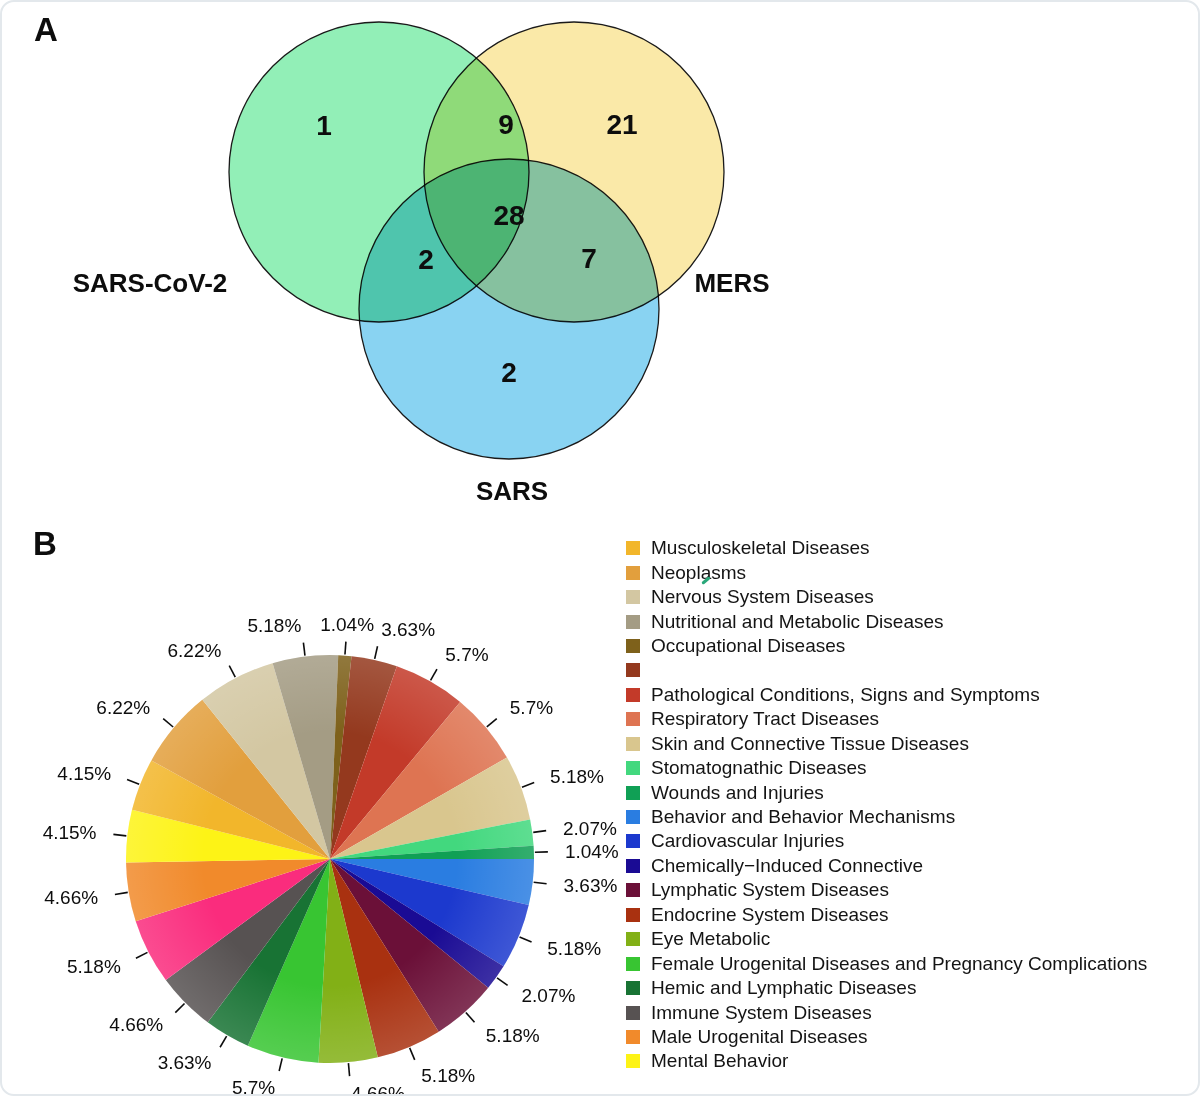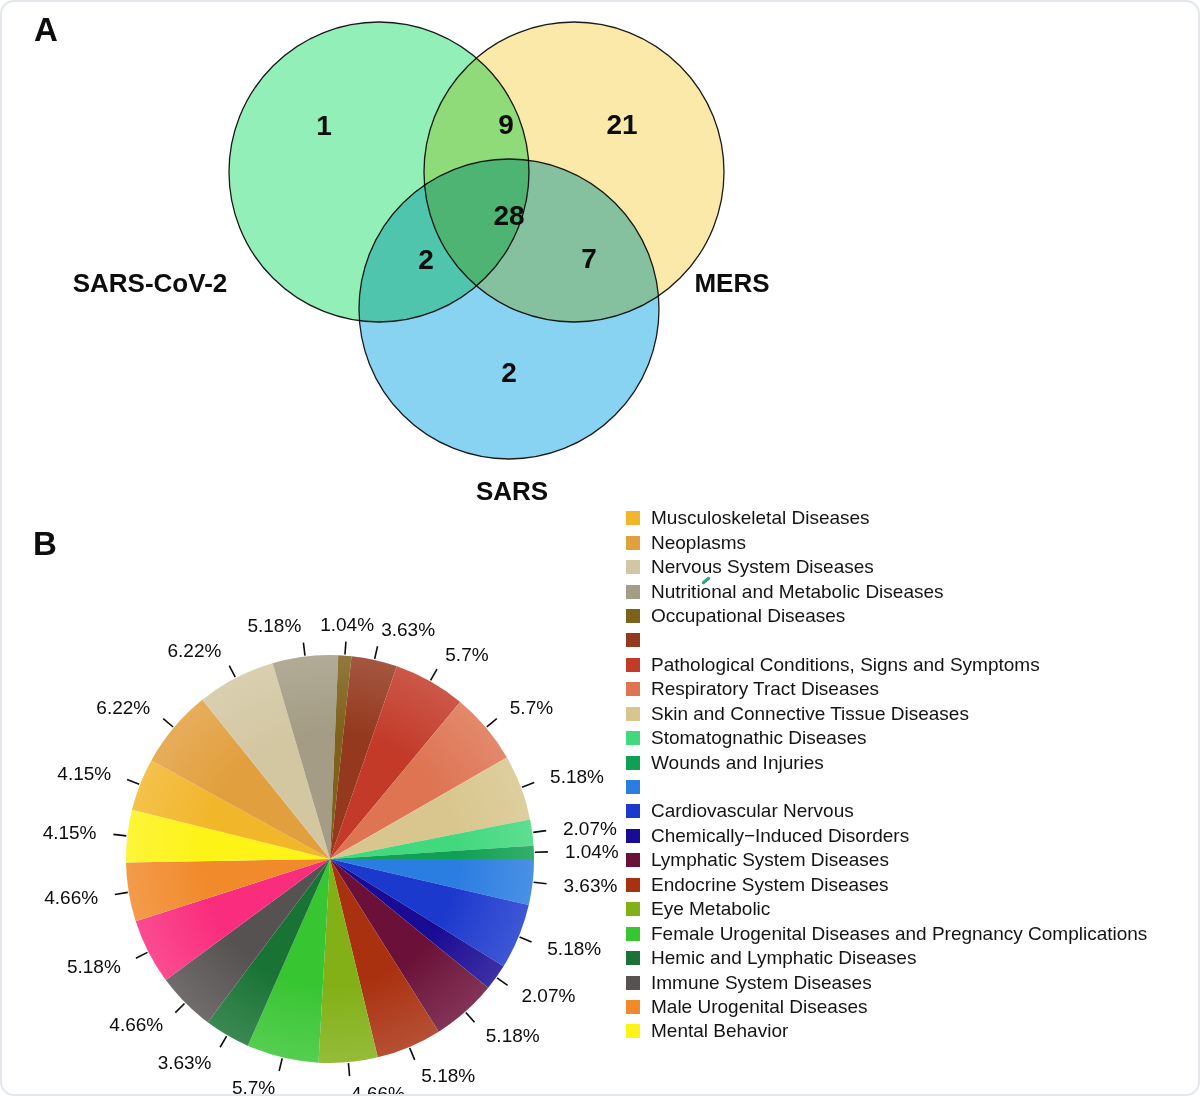--- a/index.html
+++ b/index.html
@@ -9,21 +9,21 @@
   #panelA{left:32px;top:11px;}
   #panelB{left:31px;top:525px;}
   svg{position:absolute;overflow:visible;isolation:isolate;}
   #vennSvg{left:60px;top:10px;}
   #pieSvg{left:40px;top:595px;}
   .venn-circle{stroke:#1a1a1a;stroke-width:1.3;mix-blend-mode:multiply;}
   .venn-num{font-size:28px;font-weight:bold;fill:#0d0d0d;text-anchor:middle;}
   .venn-set-label{font-size:26px;font-weight:bold;fill:#0d0d0d;text-anchor:middle;}
   .pie-label{font-size:19px;fill:#0d0d0d;}
   .pie-tick{stroke:#0d0d0d;stroke-width:1.6;}
-  #legend{position:absolute;left:624px;top:504px;width:560px;}
+  #legend{position:absolute;left:624px;top:534px;width:560px;}
   .legend-row{display:flex;align-items:center;height:24.45px;}
   .legend-swatch{width:14px;height:14px;margin-right:11px;flex:0 0 14px;}
   .legend-label{font-size:19px;color:#141414;white-space:nowrap;}
   #strayMark{position:absolute;left:699px;top:577px;width:10px;height:3px;background:#2aa87a;border-radius:2px;transform:rotate(-40deg);}
 </style>
 </head>
 <body>
 
 <div class="card">
   <div class="panel-label" id="panelA">A</div>
@@ -161,28 +161,29 @@
       <div class="legend-row">
         <span class="legend-swatch" style="background: rgb(66, 216, 126);"></span>
         <span class="legend-label">Stomatognathic Diseases</span>
       </div>
       <div class="legend-row">
         <span class="legend-swatch" style="background: rgb(16, 160, 85);"></span>
         <span class="legend-label">Wounds and Injuries</span>
       </div>
       <div class="legend-row">
         <span class="legend-swatch" style="background: rgb(42, 125, 225);"></span>
+        <span class="legend-label">Behavior and Behavior Mechanisms</span>
       </div>
       <div class="legend-row">
         <span class="legend-swatch" style="background: rgb(28, 57, 206);"></span>
-        <span class="legend-label">Cardiovascular Nervous</span>
+        <span class="legend-label">Cardiovascular Injuries</span>
       </div>
       <div class="legend-row">
         <span class="legend-swatch" style="background: rgb(26, 11, 148);"></span>
-        <span class="legend-label">Chemically−Induced Disorders</span>
+        <span class="legend-label">Chemically−Induced Connective</span>
       </div>
       <div class="legend-row">
         <span class="legend-swatch" style="background: rgb(107, 16, 56);"></span>
         <span class="legend-label">Lymphatic System Diseases</span>
       </div>
       <div class="legend-row">
         <span class="legend-swatch" style="background: rgb(169, 49, 16);"></span>
         <span class="legend-label">Endocrine System Diseases</span>
       </div>
       <div class="legend-row">

